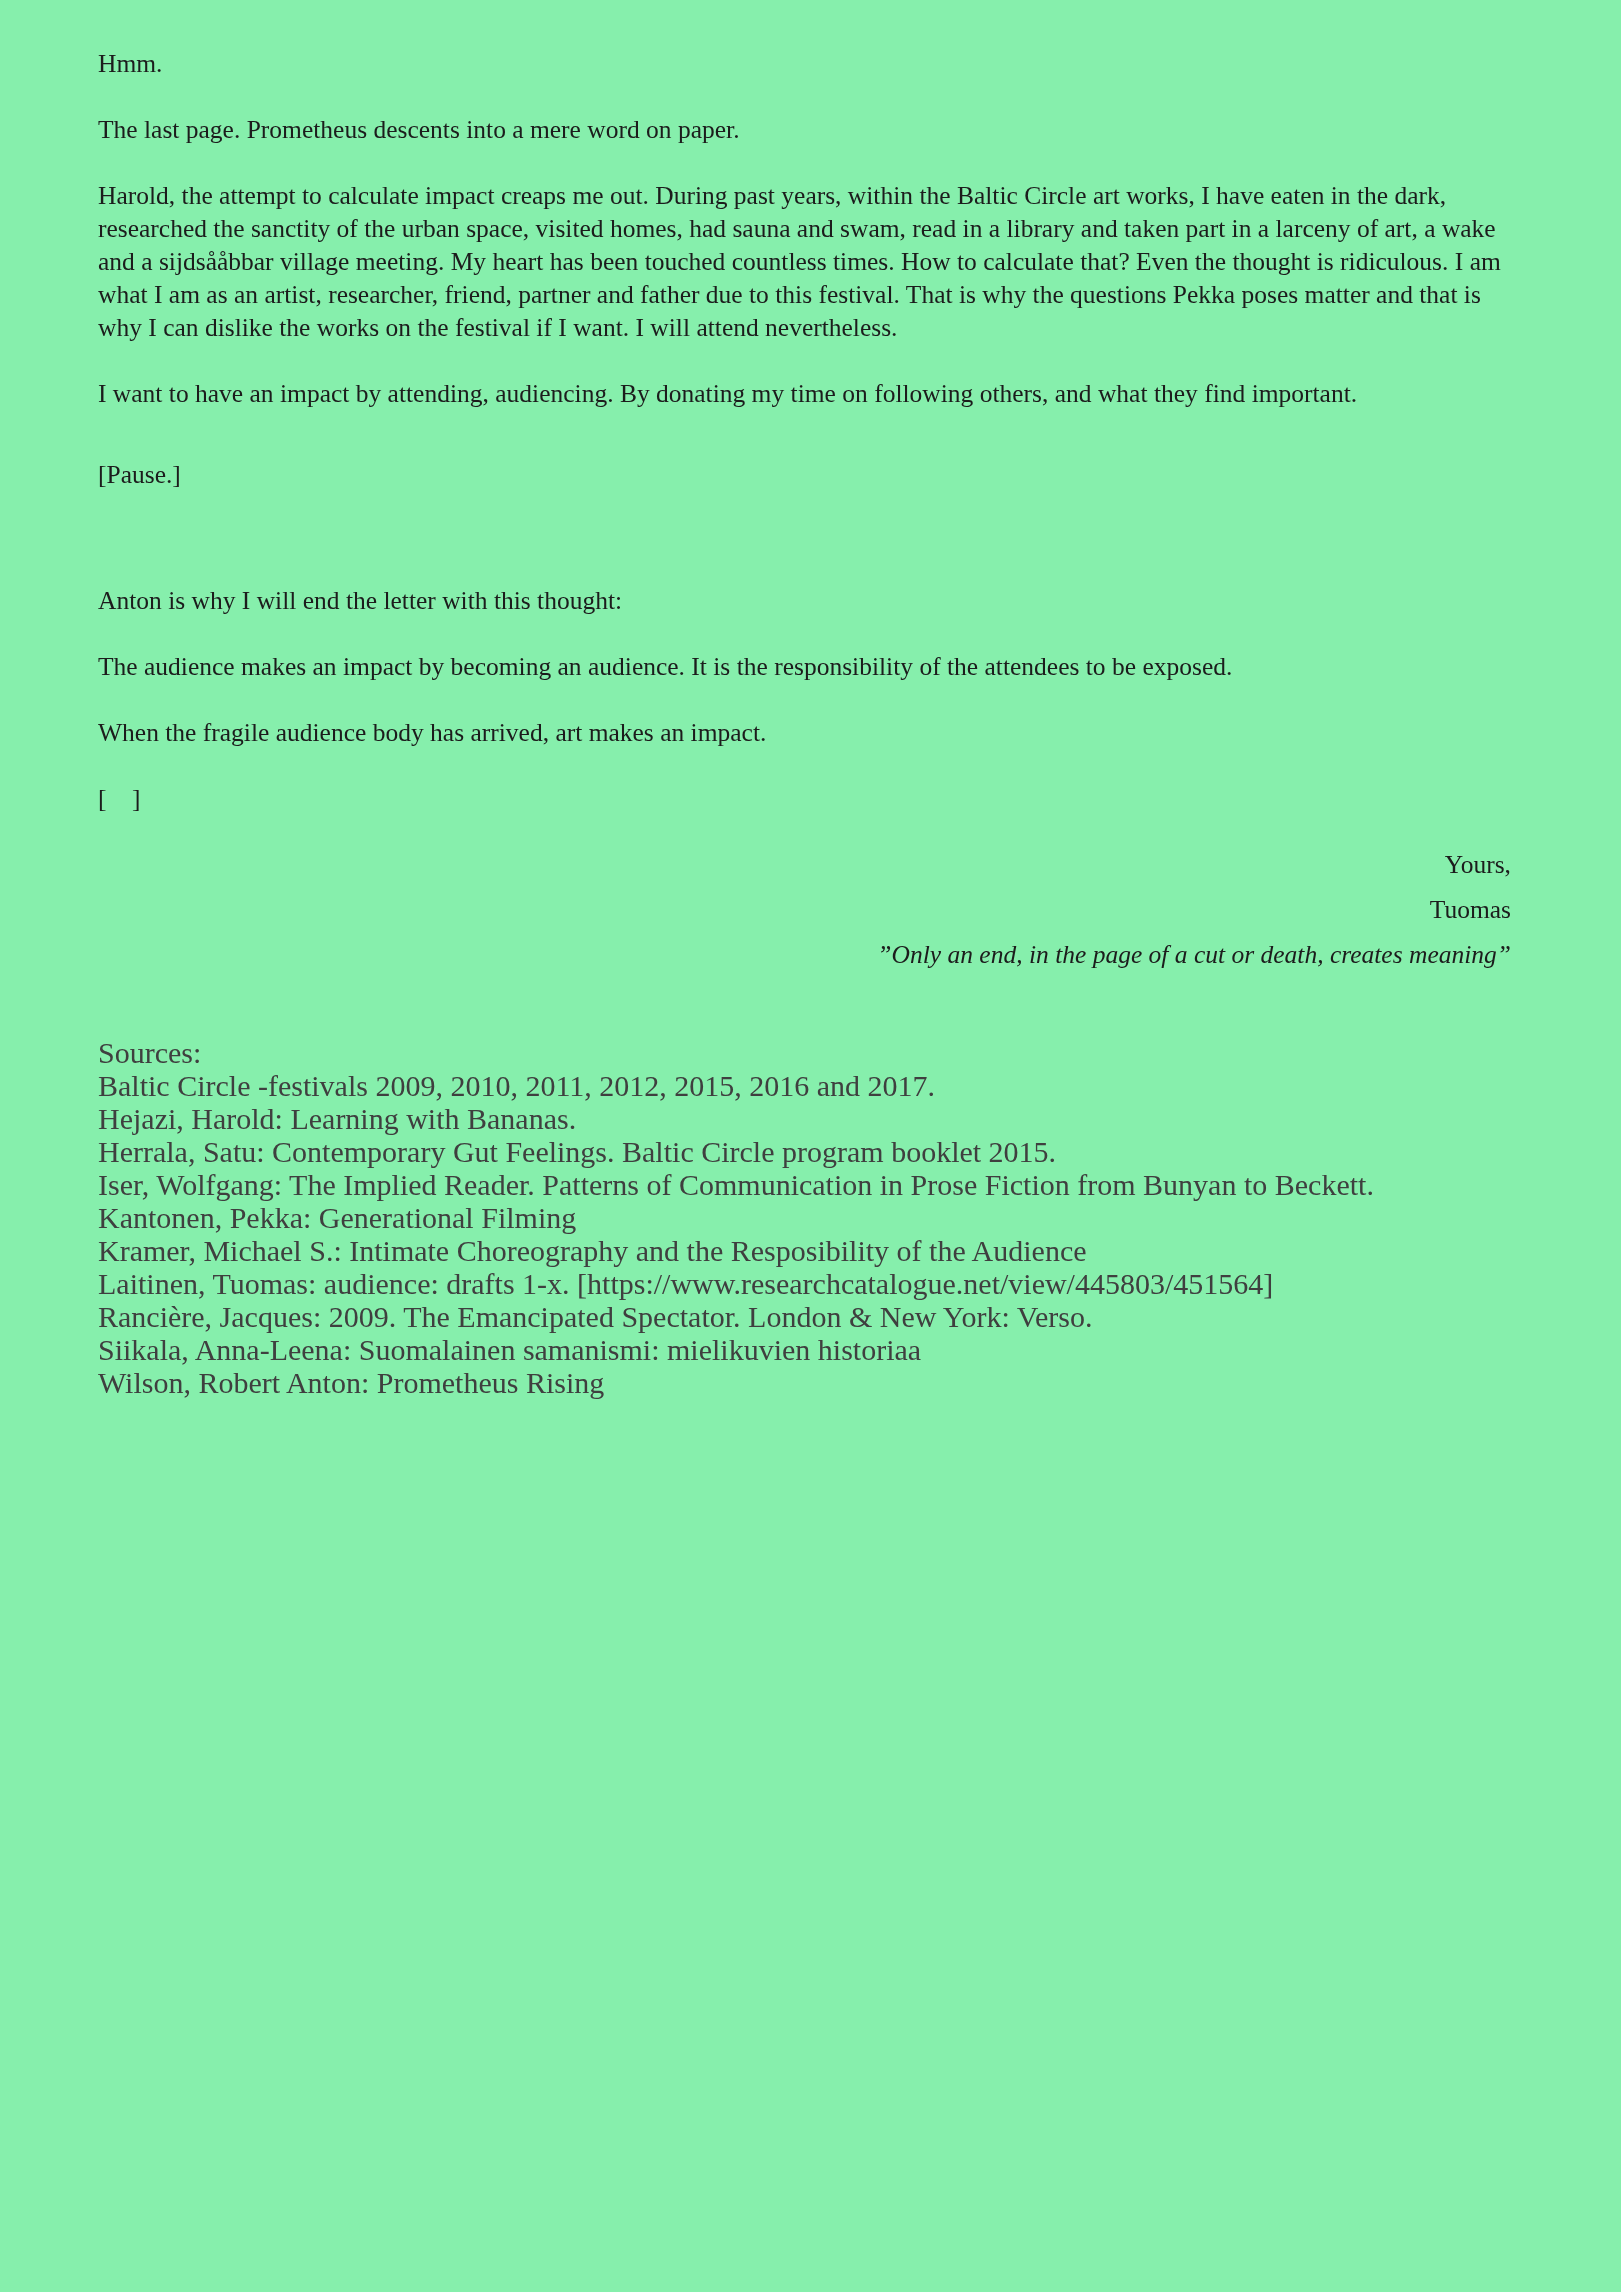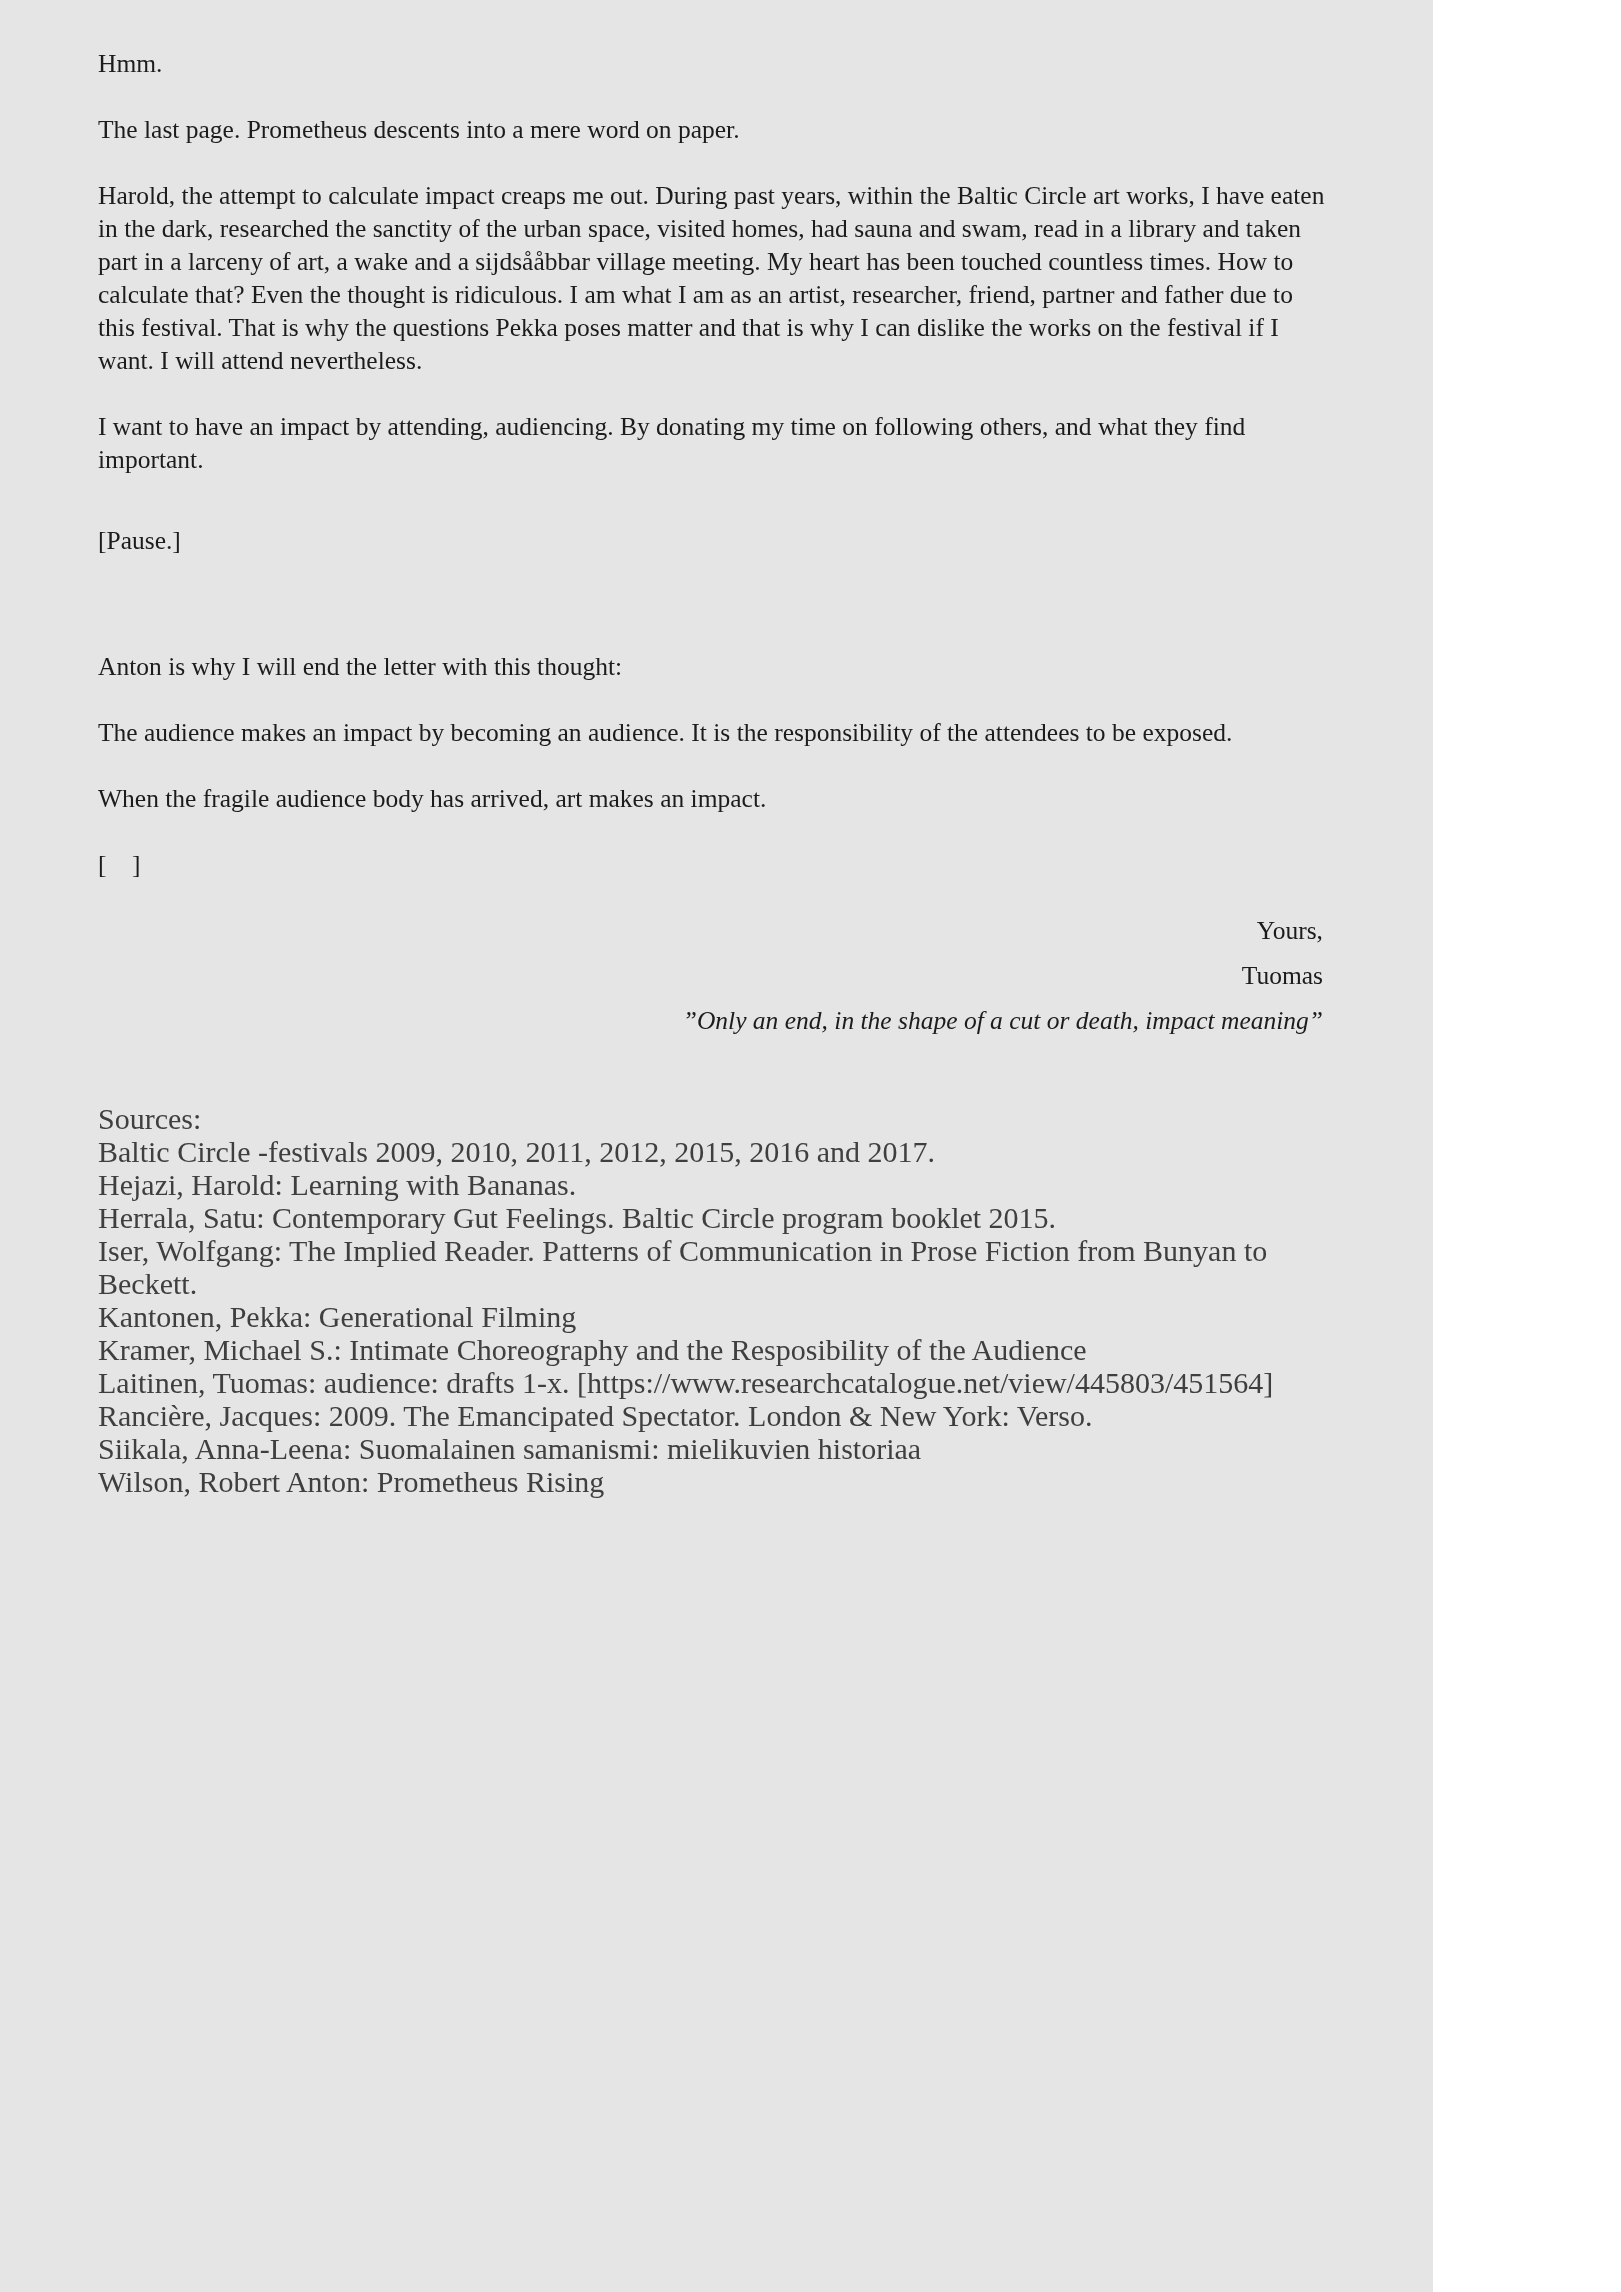--- a/index.html
+++ b/index.html
@@ -1,21 +1,21 @@
 <!DOCTYPE html>
 <html style="--accent: #e9413c; --ink: #1c1c1c; --ink-soft: #3f3f3f;"><head>
 <meta charset="utf-8">
 <style>
   :root { --accent: #e9413c; --ink: #1c1c1c; --ink-soft: #3f3f3f; }
   * { box-sizing: border-box; }
   html, body { margin: 0; padding: 0; background: #ffffff; }
   .page {
-    width: 1433px;
+    width: 1621px;
     height: 2293px;
-    background: #e5e5e5;
+    background: #86efac;
     font-family: "Liberation Serif", "DejaVu Serif", serif;
     color: var(--ink);
     padding: 47px 98px 0 98px;
     overflow: hidden;
   }
   .letter p {
     font-size: 25.5px;
     line-height: 33px;
     margin: 0 0 33px 0;
     color: var(--ink);
@@ -54,21 +54,21 @@
 
     <p>Anton is why I will end the letter with this thought:</p>
     <p>The audience makes an impact by becoming an audience. It is the responsibility of the attendees to be exposed.</p>
     <p>When the fragile audience body has arrived, art makes an impact.</p>
 
     <p class="marker">[    ]</p>
 
     <div class="closing">
       <p>Yours,</p>
       <p>Tuomas</p>
-      <p class="quote">”Only an end, in the shape of a cut or death, impact meaning”</p>
+      <p class="quote">”Only an end, in the page of a cut or death, creates meaning”</p>
     </div>
   </div>
 
   <div class="sources">
     <p>Sources:</p>
     <p>Baltic Circle -festivals 2009, 2010, 2011, 2012, 2015, 2016 and 2017.</p>
     <p>Hejazi, Harold: Learning with Bananas.</p>
     <p>Herrala, Satu: Contemporary Gut Feelings. Baltic Circle program booklet 2015.</p>
     <p>Iser, Wolfgang: The Implied Reader. Patterns of Communication in Prose Fiction from Bunyan to Beckett.</p>
     <p>Kantonen, Pekka: Generational Filming</p>

